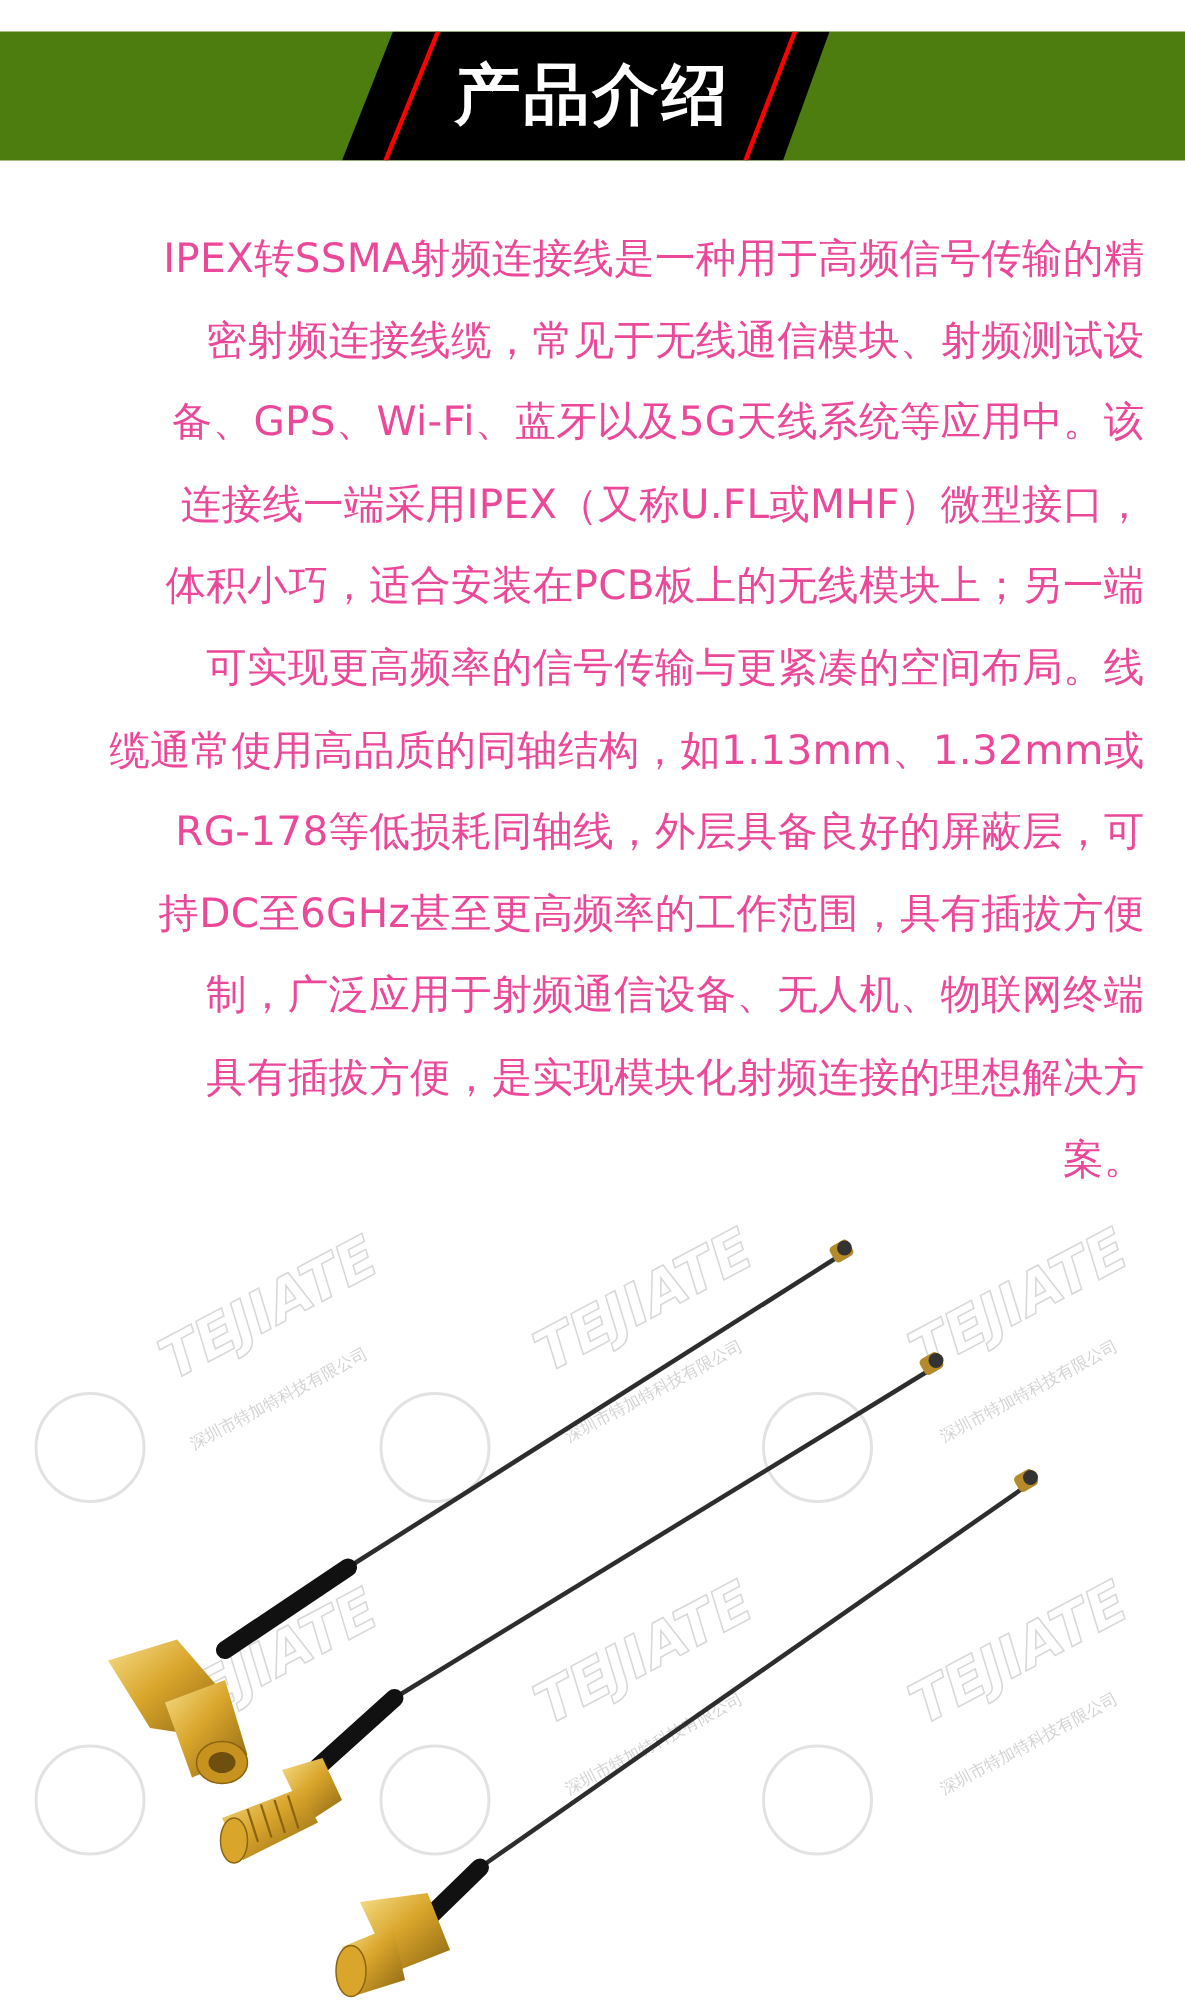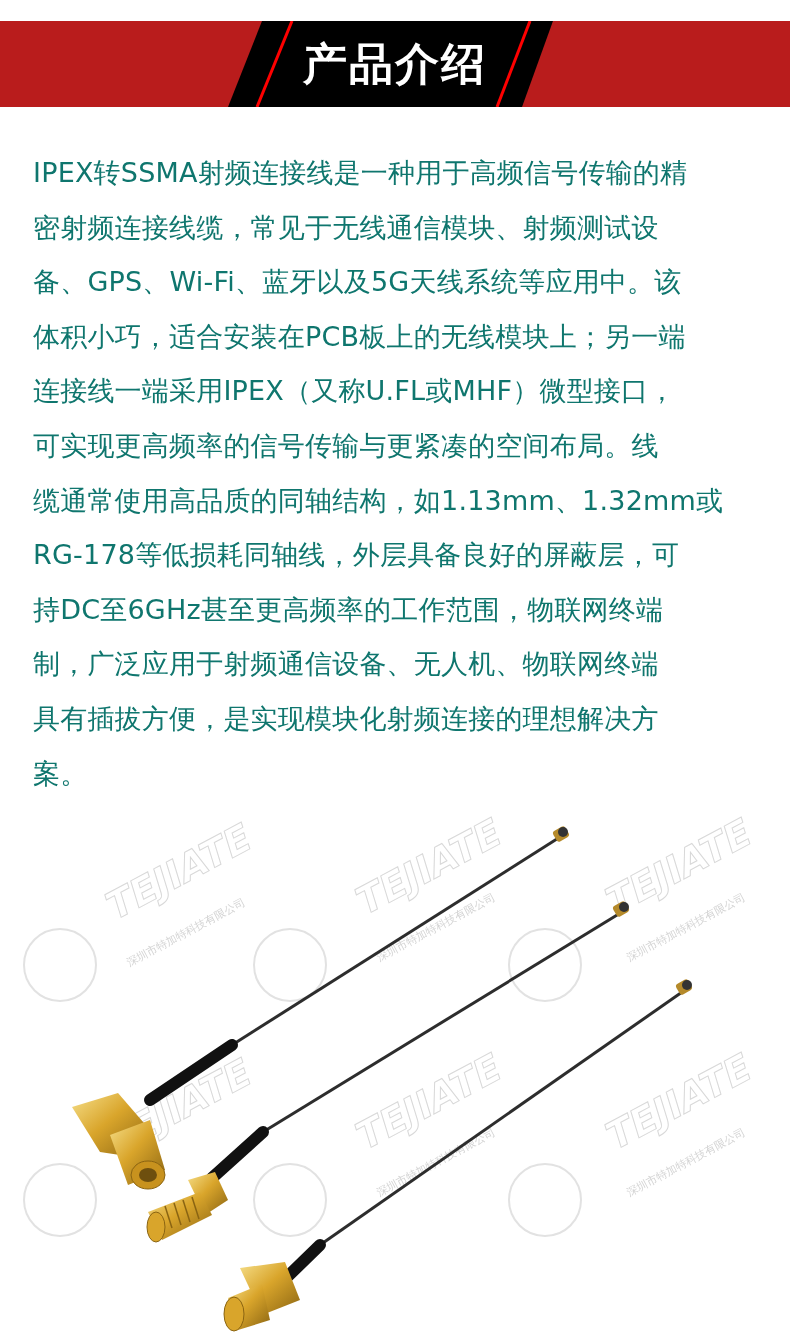--- a/index.html
+++ b/index.html
@@ -1,21 +1,21 @@
 <!DOCTYPE html>
 <html><head>
 <meta charset="utf-8">
 <style>
   html,body{margin:0;padding:0;background:#fff;}
   body{width:790px;height:1337px;position:relative;overflow:hidden;font-family:"DejaVu Sans","Liberation Sans",sans-serif;}
-  .banner{position:absolute;left:0;top:21px;width:790px;height:86px;background:#b91c1c;overflow:hidden;}
+  .banner{position:absolute;left:0;top:21px;width:790px;height:86px;background:#4d7c0f;overflow:hidden;}
   .banner svg{position:absolute;left:0;top:0;}
   .banner-title{position:absolute;left:0;top:0;width:790px;height:86px;line-height:86px;text-align:center;color:#fff;font-size:44px;font-weight:bold;letter-spacing:2px;}
   .desc{position:absolute;left:33px;top:146px;width:730px;}
-  .line{height:54.6px;line-height:54.6px;font-size:27px;color:#0f766e;white-space:nowrap;letter-spacing:0.2px;font-family:"DejaVu Sans","Liberation Sans",sans-serif;}
+  .line{height:54.6px;line-height:54.6px;font-size:27px;color:#ec4899;white-space:nowrap;letter-spacing:0.2px;font-family:"DejaVu Sans","Liberation Sans",sans-serif;text-align:right;}
   .photo{position:absolute;left:0;top:800px;width:790px;height:537px;}
   .wm{position:absolute;pointer-events:none;}
   .wm-text{font-family:"DejaVu Sans",sans-serif;font-weight:bold;font-style:italic;color:#fff;-webkit-text-stroke:1px #d4d4d4;font-size:38px;transform:rotate(-28deg);opacity:0.9;}
   .wm-sub{font-family:"DejaVu Sans",sans-serif;font-size:11px;color:#cfcfcf;transform:rotate(-28deg);opacity:0.9;}
 </style>
 </head>
 <body>
 
 <div class="banner">
   <svg width="790" height="86">
@@ -23,26 +23,26 @@
     <line x1="292" y1="0" x2="257" y2="86" stroke="#ff0000" stroke-width="3"></line>
     <line x1="530" y1="0" x2="497" y2="86" stroke="#ff0000" stroke-width="3"></line>
   </svg>
   <div class="banner-title">产品介绍</div>
 </div>
 
 <div class="desc">
   <div class="line">IPEX转SSMA射频连接线是一种用于高频信号传输的精</div>
   <div class="line">密射频连接线缆，常见于无线通信模块、射频测试设</div>
   <div class="line">备、GPS、Wi-Fi、蓝牙以及5G天线系统等应用中。该</div>
+  <div class="line">连接线一端采用IPEX（又称U.FL或MHF）微型接口，</div>
   <div class="line">体积小巧，适合安装在PCB板上的无线模块上；另一端</div>
-  <div class="line">连接线一端采用IPEX（又称U.FL或MHF）微型接口，</div>
   <div class="line">可实现更高频率的信号传输与更紧凑的空间布局。线</div>
   <div class="line">缆通常使用高品质的同轴结构，如1.13mm、1.32mm或</div>
   <div class="line">RG-178等低损耗同轴线，外层具备良好的屏蔽层，可</div>
-  <div class="line">持DC至6GHz甚至更高频率的工作范围，物联网终端</div>
+  <div class="line">持DC至6GHz甚至更高频率的工作范围，具有插拔方便</div>
   <div class="line">制，广泛应用于射频通信设备、无人机、物联网终端</div>
   <div class="line">具有插拔方便，是实现模块化射频连接的理想解决方</div>
   <div class="line">案。</div>
 </div>
 
 <div class="wm" style="left:100px;top:850px;">
   <div class="wm-text">TEJIATE</div>
 </div>
 <div class="wm" style="left:350px;top:845px;">
   <div class="wm-text">TEJIATE</div>

